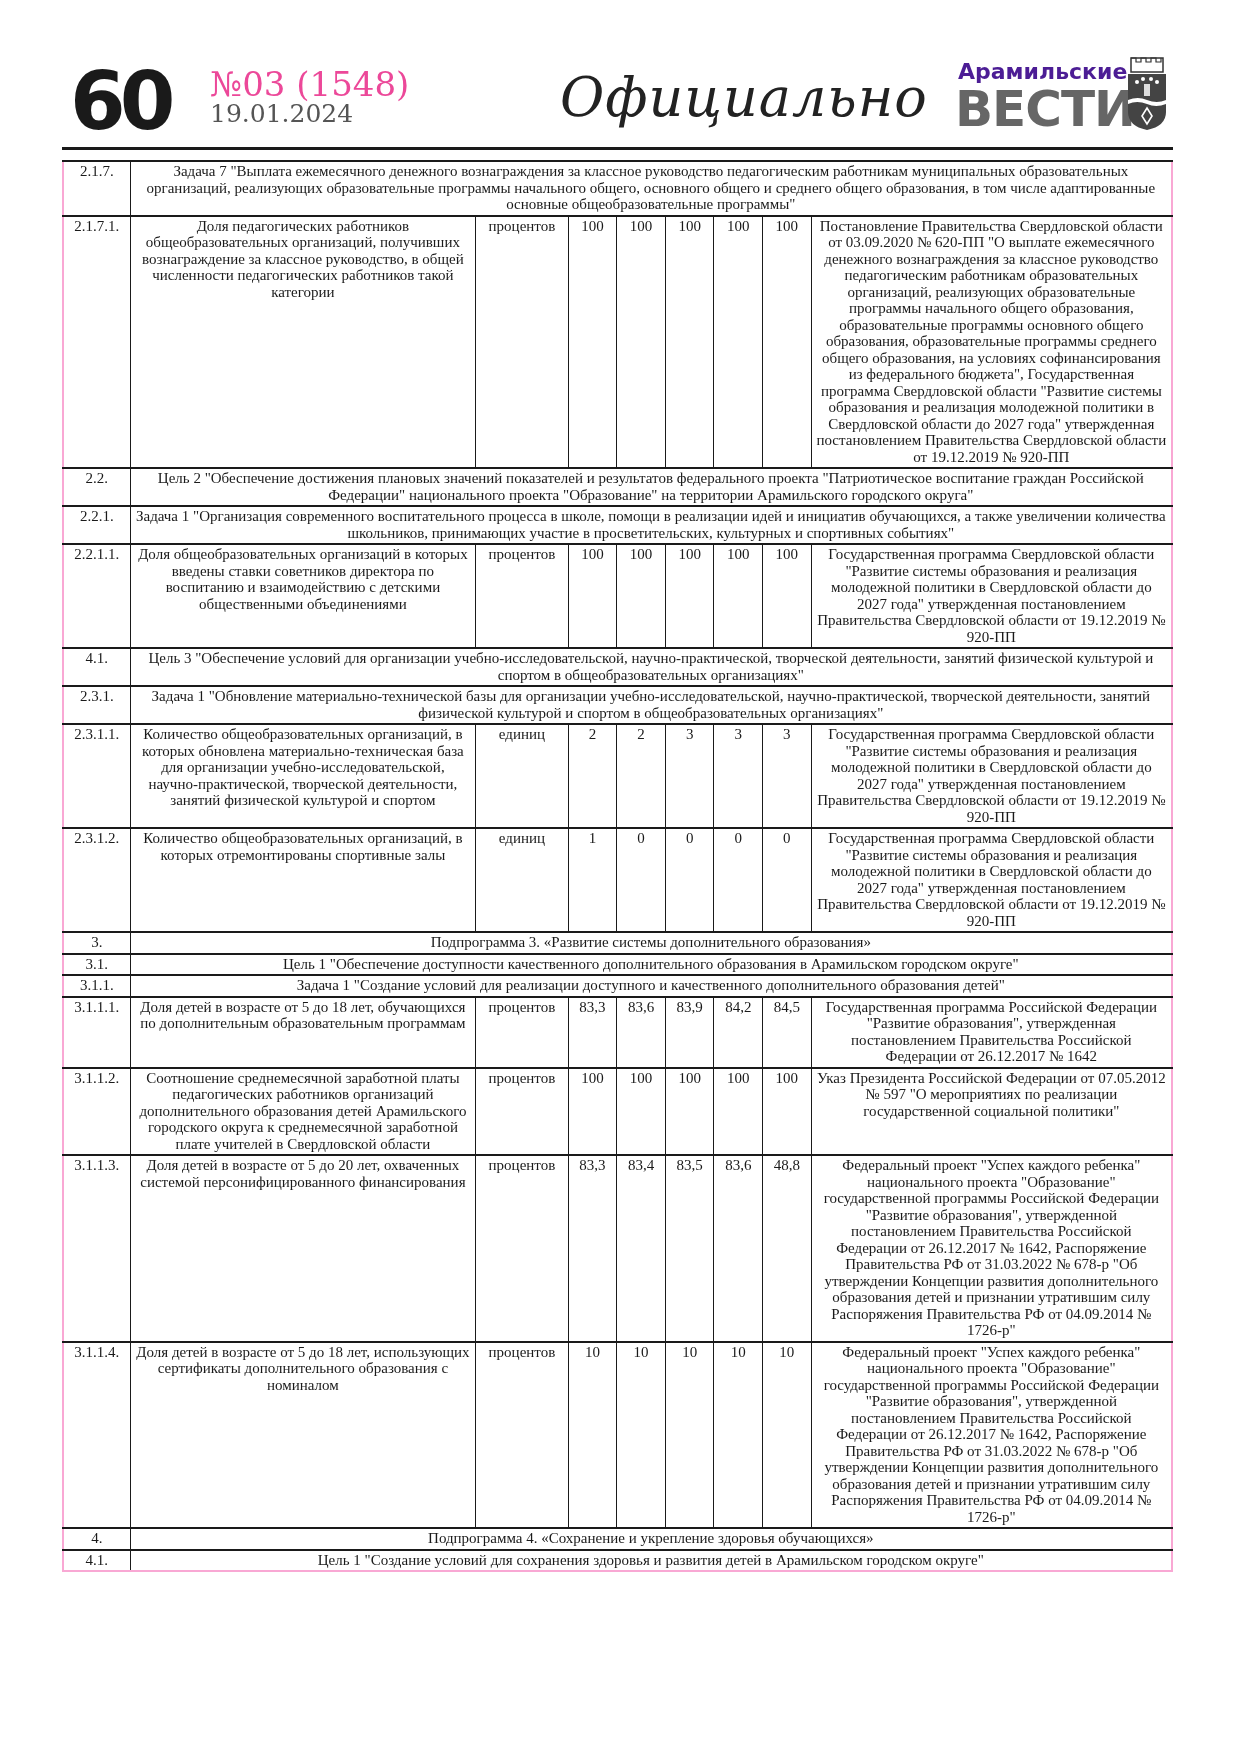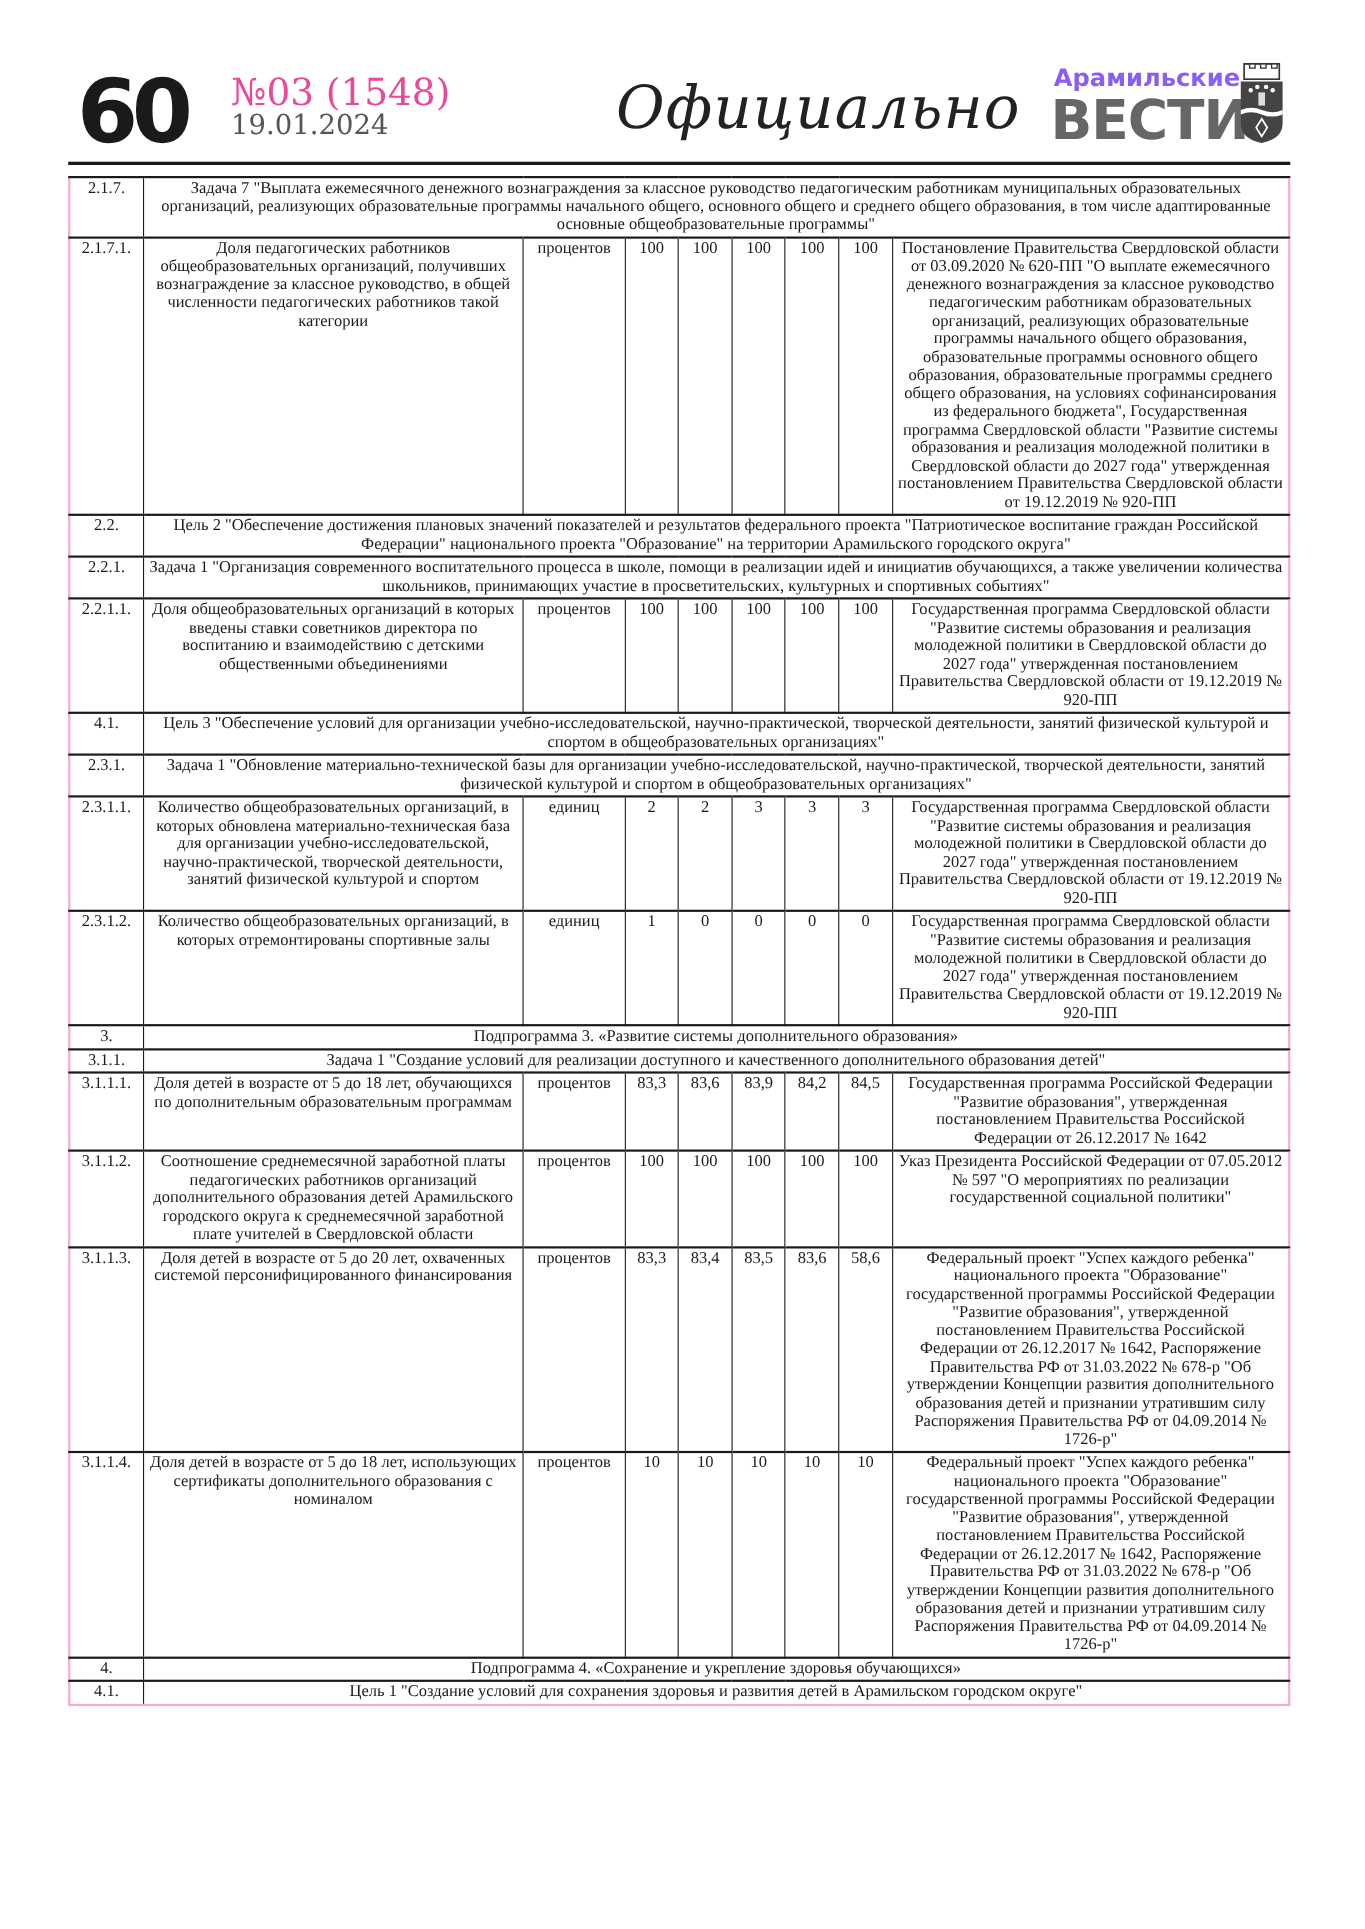--- a/index.html
+++ b/index.html
@@ -2,21 +2,21 @@
 <html><head>
 <meta charset="utf-8">
 <style>
   html, body { margin: 0; padding: 0; background: #ffffff; }
   body { width: 1241px; height: 1754px; position: relative; overflow: hidden; color: #1a1a1a; }
   .header { position: absolute; left: 62px; top: 40px; width: 1111px; height: 108px; }
   .page-num { position: absolute; left: 8px; top: 22px; font-family: "DejaVu Sans", sans-serif; font-weight: bold; font-size: 80px; letter-spacing: -6px; line-height: 80px; color: #1a1a1a; text-align: right; }
   .issue { position: absolute; left: 148px; top: 30px; font-family: "DejaVu Serif", serif; font-size: 34px; line-height: 28px; color: #ec4899; }
   .date { position: absolute; left: 148px; top: 60px; font-family: "DejaVu Serif", serif; font-size: 25px; line-height: 28px; color: #555; }
   .section-title { position: absolute; left: 498px; top: 28px; font-family: "DejaVu Serif", serif; font-style: italic; font-size: 54px; line-height: 60px; color: #222; letter-spacing: 1px; }
-  .brand-top { position: absolute; left: 896px; top: 20px; font-family: "DejaVu Sans", sans-serif; font-weight: bold; font-size: 22px; color: #8b5cf6; line-height: 24px; }
+  .brand-top { position: absolute; left: 896px; top: 20px; font-family: "DejaVu Sans", sans-serif; font-weight: bold; font-size: 22px; color: #4c1d95; line-height: 24px; }
   .brand-main { position: absolute; left: 893px; top: 42px; font-family: "DejaVu Sans", sans-serif; font-weight: bold; font-size: 50px; color: #666; line-height: 54px; letter-spacing: -1px; }
   .crest { position: absolute; left: 1063px; top: 16px; width: 44px; height: 76px; }
   .header-rule { position: absolute; left: 62px; top: 147px; width: 1111px; height: 3px; background: #1a1a1a; }
 
   table.main { position: absolute; left: 62px; top: 160px; width: 1111px; border-collapse: collapse; font-family: "Liberation Serif", serif; font-size: 15px; line-height: 16.5px; color: #1a1a1a; }
   table.main td { border: 1px solid #1a1a1a; vertical-align: top; padding: 1px 4px 2px 4px; text-align: center; }
   table.main { border: 2px solid #f9a8d4; }
   tr.sep td { border-top: 2.5px solid #1a1a1a; }
   td.num { width: 58px; }
   td.desc { width: 342px; }
@@ -114,20 +114,24 @@
         <td class="val">0</td>
         <td class="val">0</td>
         <td class="val">0</td>
         <td class="src">Государственная программа Свердловской области "Развитие системы образования и реализация молодежной политики в Свердловской области до 2027 года" утвержденная постановлением Правительства Свердловской области от 19.12.2019 № 920-ПП</td>
       </tr>
       <tr class="sep">
         <td class="num">3.</td>
         <td class="span" colspan="8">Подпрограмма 3. «Развитие системы дополнительного образования»</td>
       </tr>
       <tr class="sep">
+        <td class="num">3.1.</td>
+        <td class="span" colspan="8">Цель 1 "Обеспечение доступности качественного дополнительного образования в Арамильском городском округе"</td>
+      </tr>
+      <tr class="sep">
         <td class="num">3.1.1.</td>
         <td class="span" colspan="8">Задача 1 "Создание условий для реализации доступного и качественного дополнительного образования детей"</td>
       </tr>
       <tr class="sep">
         <td class="num">3.1.1.1.</td>
         <td class="desc">Доля детей в возрасте от 5 до 18 лет, обучающихся по дополнительным образовательным программам</td>
         <td class="unit">процентов</td>
         <td class="val">83,3</td>
         <td class="val">83,6</td>
         <td class="val">83,9</td>
@@ -147,21 +151,21 @@
         <td class="src">Указ Президента Российской Федерации от 07.05.2012 № 597 "О мероприятиях по реализации государственной социальной политики"</td>
       </tr>
       <tr class="sep">
         <td class="num">3.1.1.3.</td>
         <td class="desc">Доля детей в возрасте от 5 до 20 лет, охваченных системой персонифицированного финансирования</td>
         <td class="unit">процентов</td>
         <td class="val">83,3</td>
         <td class="val">83,4</td>
         <td class="val">83,5</td>
         <td class="val">83,6</td>
-        <td class="val">58,6</td>
+        <td class="val">48,8</td>
         <td class="src">Федеральный проект "Успех каждого ребенка" национального проекта "Образование" государственной программы Российской Федерации "Развитие образования", утвержденной постановлением Правительства Российской Федерации от 26.12.2017 № 1642, Распоряжение Правительства РФ от 31.03.2022 № 678-р "Об утверждении Концепции развития дополнительного образования детей и признании утратившим силу Распоряжения Правительства РФ от 04.09.2014 № 1726-р"</td>
       </tr>
       <tr class="sep">
         <td class="num">3.1.1.4.</td>
         <td class="desc">Доля детей в возрасте от 5 до 18 лет, использующих сертификаты дополнительного образования с номиналом</td>
         <td class="unit">процентов</td>
         <td class="val">10</td>
         <td class="val">10</td>
         <td class="val">10</td>
         <td class="val">10</td>

